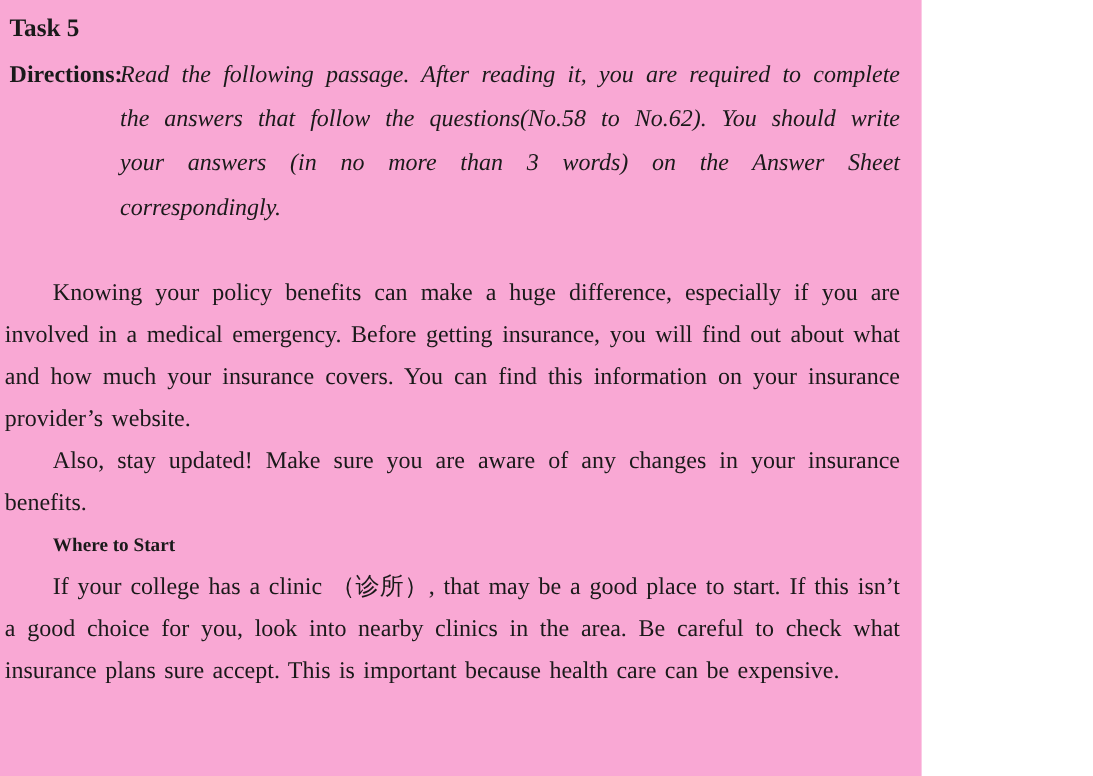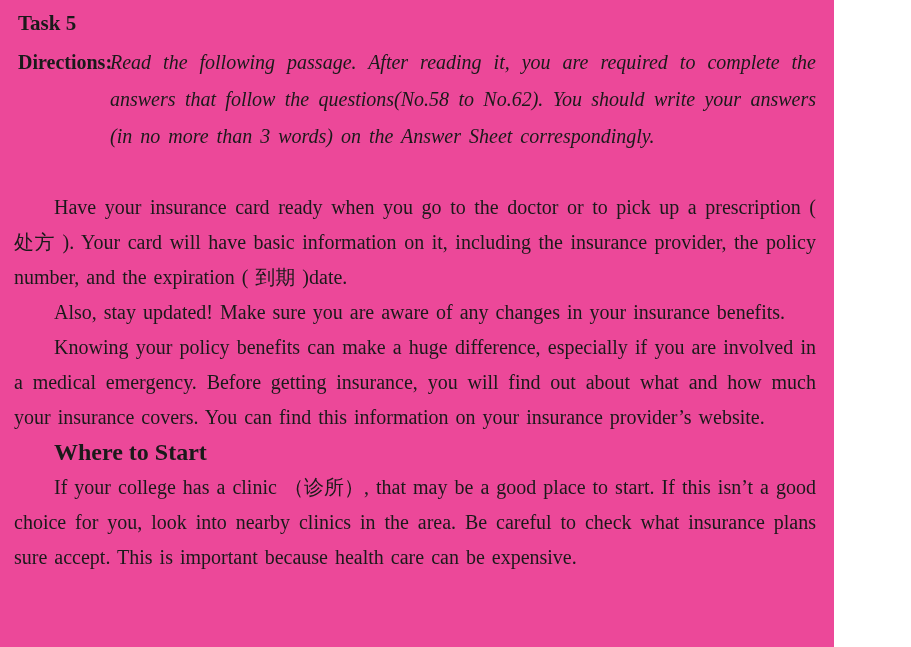--- a/index.html
+++ b/index.html
@@ -9,24 +9,24 @@
   }
   body {
     width: 911px;
     height: 647px;
     overflow: hidden;
     font-family: "Liberation Serif", "DejaVu Serif", serif;
     color: #1a1a1a;
   }
   .page {
     box-sizing: border-box;
-    width: 834px;
+    width: 768px;
     height: 647px;
-    padding: 8px 18px 0 14px;
-    background: #ec4899;
+    padding: 8px 18px 0 4px;
+    background: #f9a8d4;
   }
   .task-title {
     margin: 0 0 0 4px;
     font-size: 21px;
     font-weight: bold;
     line-height: 30px;
   }
   .directions {
     position: relative;
     margin: 6px 0 0 4px;
@@ -55,39 +55,38 @@
   .body-para {
     margin: 0;
     font-size: 20px;
     line-height: 35px;
     text-align: justify;
     text-indent: 40px;
     word-spacing: 2px;
   }
   .passage-subheading {
     margin: 0;
-    font-size: 24px;
+    font-size: 16px;
     font-weight: bold;
     line-height: 35px;
     text-indent: 40px;
   }
 </style>
 </head>
 <body>
 
 <div class="page">
 
   <h1 class="task-title">Task 5</h1>
 
   <div class="directions">
     <span class="dir-label">Directions:</span>
     <p class="dir-text">Read the following passage. After reading it, you are required to complete the answers that follow the questions(No.58 to No.62). You should write your answers (in no more than 3 words) on the Answer Sheet correspondingly.</p>
   </div>
 
   <div class="passage">
-    <p class="body-para">Have your insurance card ready when you go to the doctor or to pick up a prescription ( 处方 ). Your card will have basic information on it, including the insurance provider, the policy number, and the expiration ( 到期 )date.</p>
+    <p class="body-para">Knowing your policy benefits can make a huge difference, especially if you are involved in a medical emergency. Before getting insurance, you will find out about what and how much your insurance covers. You can find this information on your insurance provider’s website.</p>
     <p class="body-para">Also, stay updated! Make sure you are aware of any changes in your insurance benefits.</p>
-    <p class="body-para">Knowing your policy benefits can make a huge difference, especially if you are involved in a medical emergency. Before getting insurance, you will find out about what and how much your insurance covers. You can find this information on your insurance provider’s website.</p>
     <p class="passage-subheading">Where to Start</p>
     <p class="body-para">If your college has a clinic （诊所）, that may be a good place to start. If this isn’t a good choice for you, look into nearby clinics in the area. Be careful to check what insurance plans sure accept. This is important because health care can be expensive.</p>
   </div>
 
 </div>
 
 </body></html>

